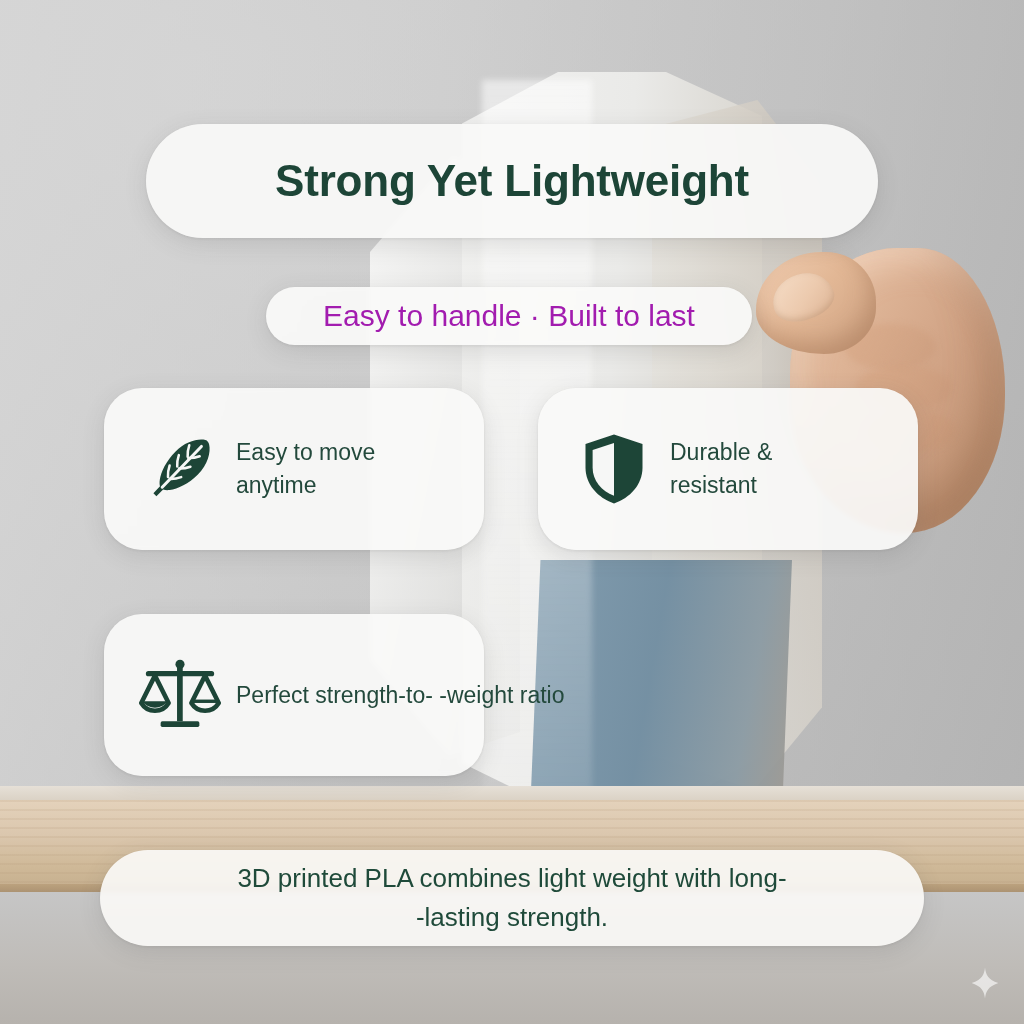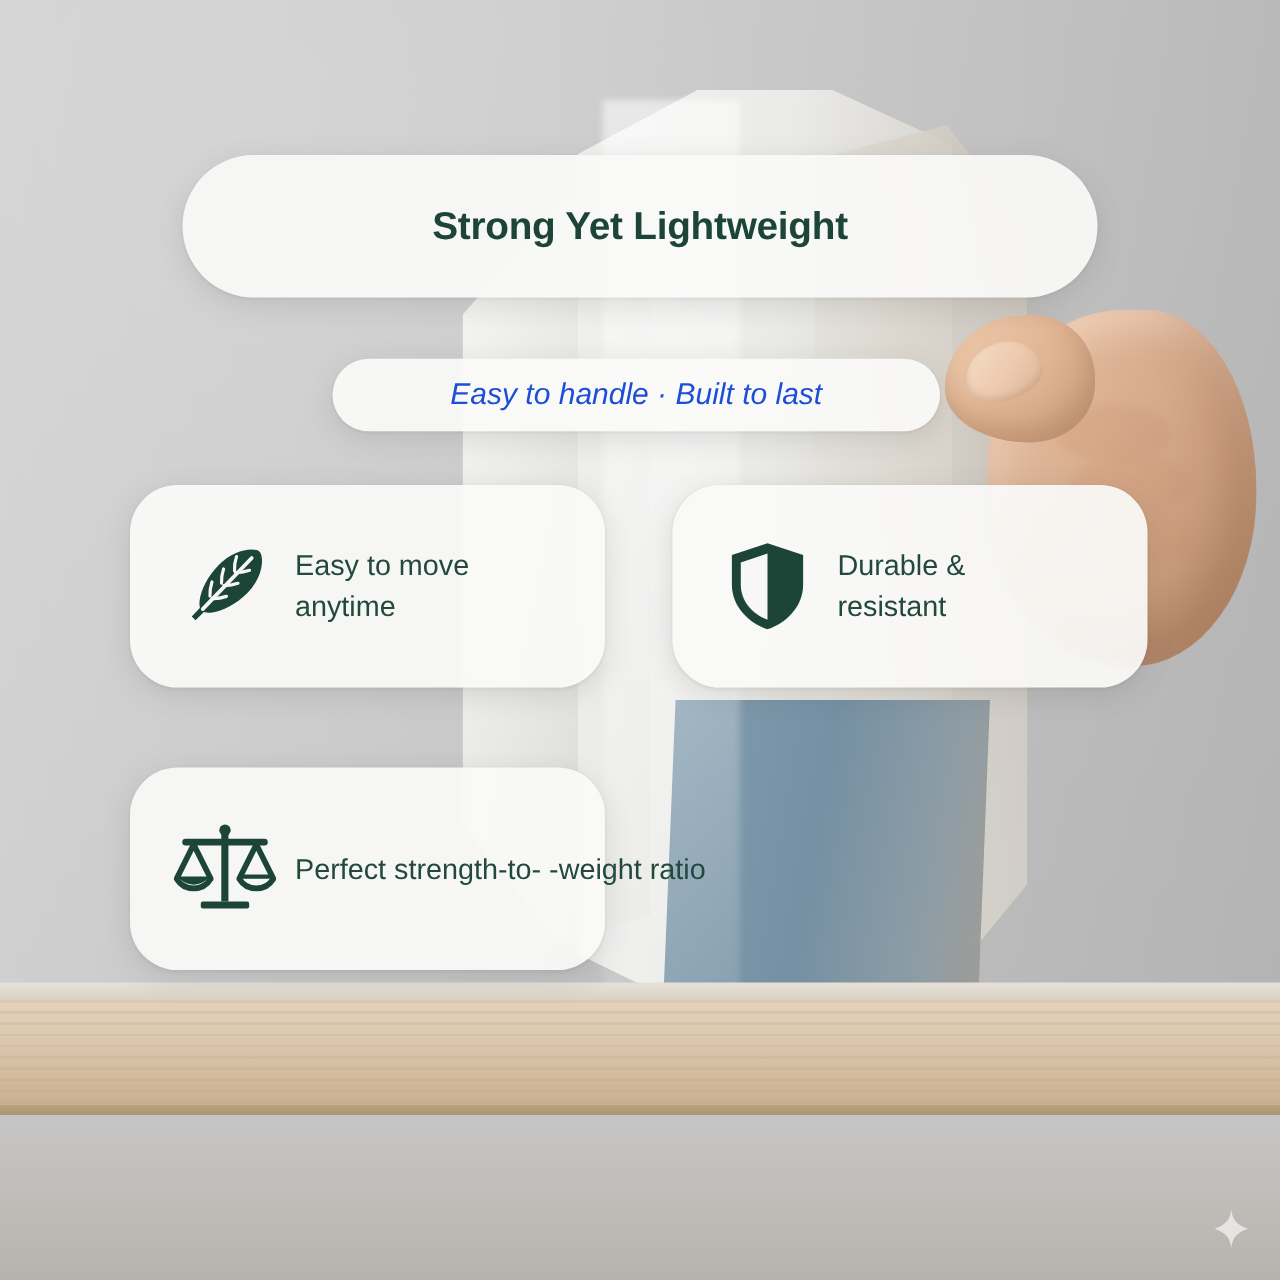--- a/index.html
+++ b/index.html
@@ -157,40 +157,39 @@
     backdrop-filter: blur(2px);
   }
 
   .title-pill {
     left: 146px; top: 124px;
     width: 732px; height: 114px;
     border-radius: 57px;
     display: flex; align-items: center; justify-content: center;
   }
   .title-text {
-    font-size: 31px;
+    font-size: 44px;
     font-weight: bold;
     color: #1d4537;
     letter-spacing: -0.2px;
     white-space: nowrap;
     text-align: right;
   }
 
   .subtitle-pill {
     left: 266px; top: 287px;
     width: 486px; height: 58px;
     border-radius: 29px;
     display: flex; align-items: center; justify-content: center;
     background: rgba(250,250,249,0.92);
   }
   .subtitle-text {
-    font-size: 24px;
-    color: #1d4ed8;
+    font-size: 30px;
+    color: #a21caf;
     white-space: nowrap;
-    font-style: italic;
   }
 
   .card {
     width: 380px; height: 162px;
     border-radius: 38px;
     display: flex;
     align-items: center;
     padding: 0 0 0 34px;
     box-sizing: border-box;
     background: rgba(250,250,249,0.92);
@@ -318,20 +317,24 @@
         <path d="M58 16 46 40a14 14 0 0 0 24 0L58 16z" fill="none" stroke="currentColor" stroke-width="4" stroke-linejoin="round"></path>
         <path d="M47 38.5h22" stroke="currentColor" stroke-width="3"></path>
         <circle cx="36" cy="6" r="4" fill="currentColor"></circle>
       </svg>
     </span>
     <span class="card-label">Perfect strength-to-
 -weight ratio</span>
   </div>
 
 
+  <div class="caption">
+    <span class="caption-text">3D printed PLA combines light weight with long-
+-lasting strength.</span>
+  </div>
 
   <span class="sparkle">
     <svg width="34" height="34" viewBox="0 0 24 24" fill="currentColor">
       <path d="M12 1c.6 5.2 2.1 8.4 9.4 11-7.3 2.6-8.8 5.8-9.4 11-.6-5.2-2.1-8.4-9.4-11C9.9 9.4 11.4 6.2 12 1z"></path>
     </svg>
   </span>
 
 </div>
 
 </body></html>

